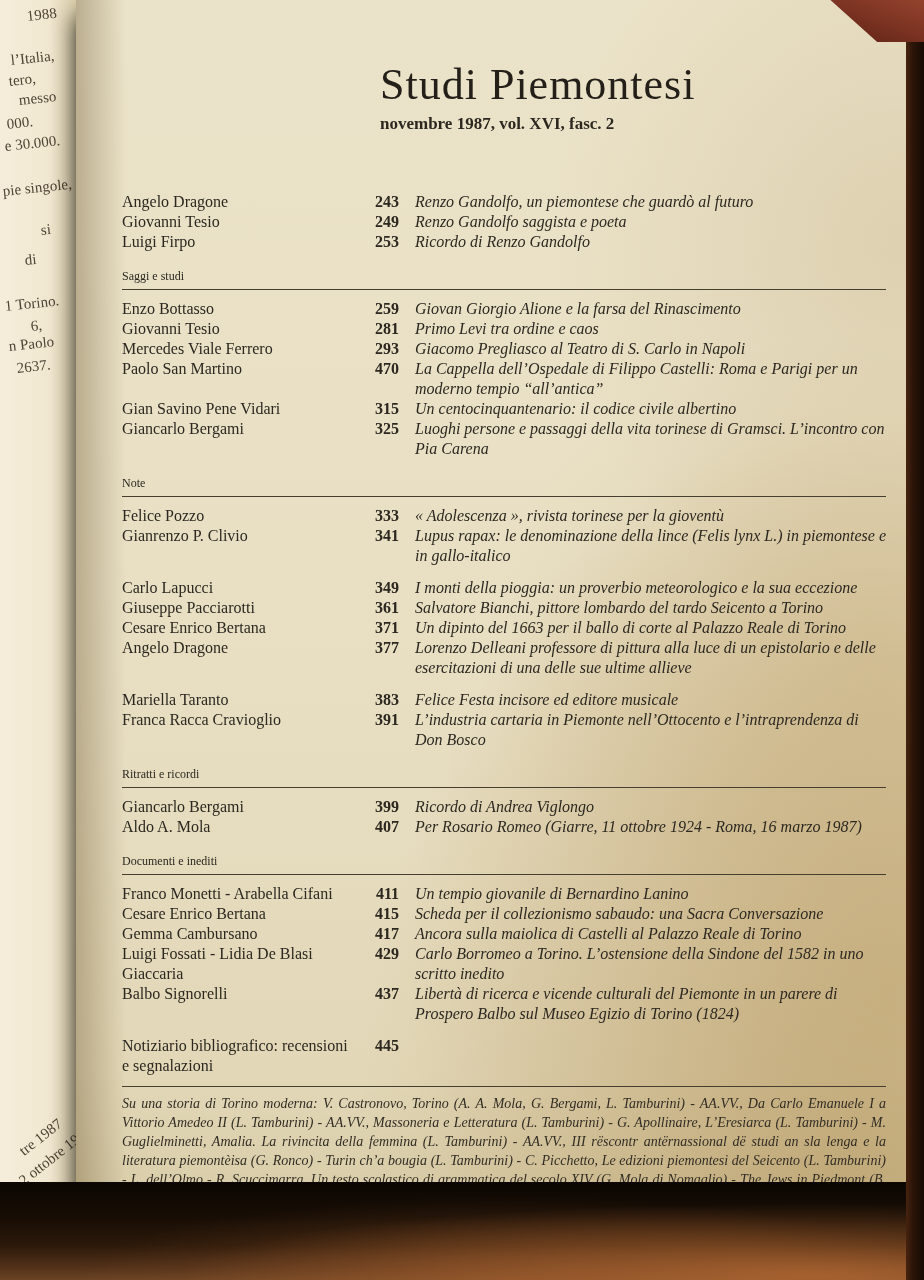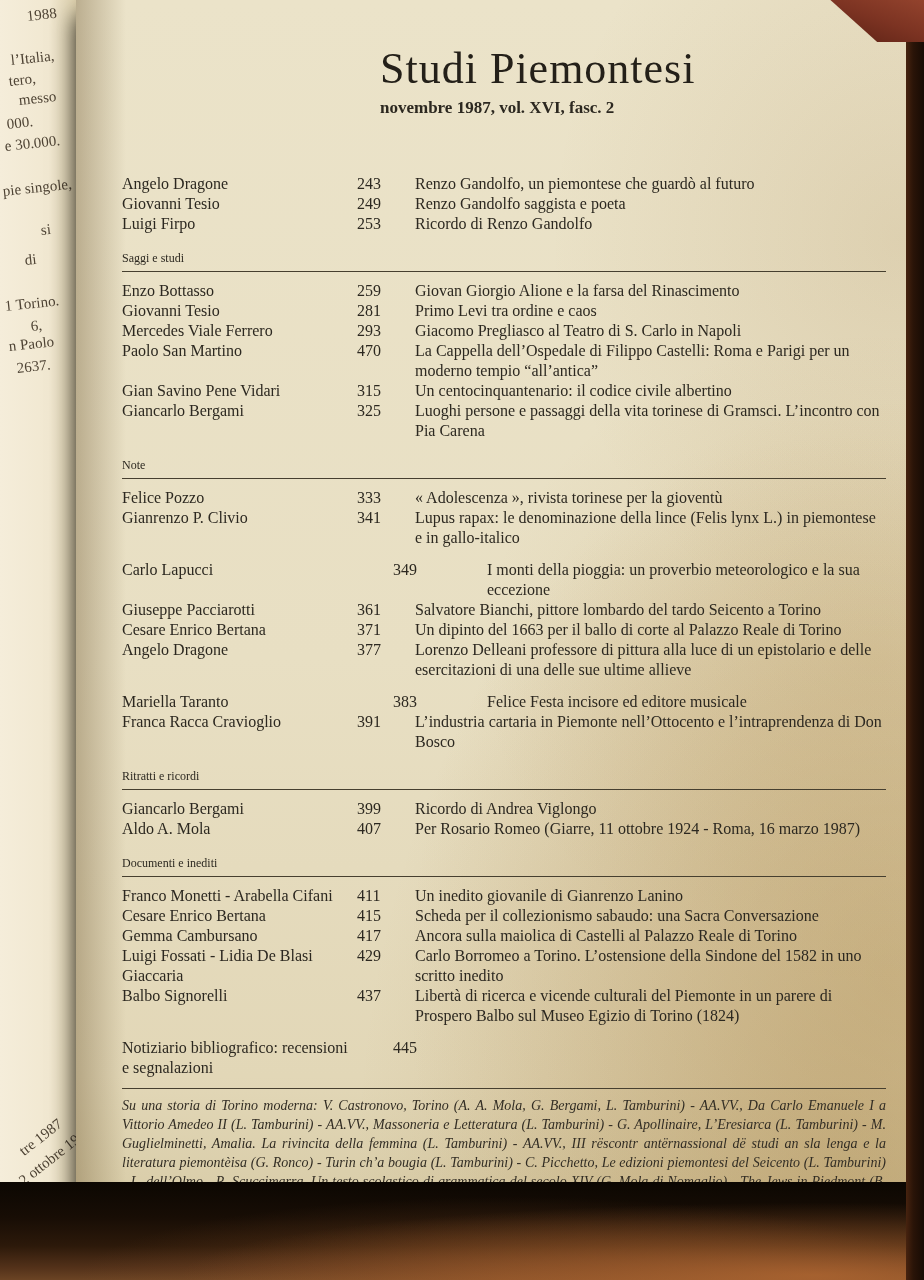--- a/index.html
+++ b/index.html
@@ -43,34 +43,34 @@
       radial-gradient(ellipse at 96% 55%, rgba(168,128,58,.18), rgba(168,128,58,0) 35%),
       radial-gradient(ellipse at 92% 99%, rgba(150,110,48,.28), rgba(150,110,48,0) 45%),
       radial-gradient(ellipse at 99% 20%, rgba(150,110,48,.15), rgba(150,110,48,0) 30%),
       linear-gradient(90deg, rgba(110,88,50,.38) 0%, rgba(110,88,50,0) 6%),
       linear-gradient(180deg,#ebe3c9 0%,#e8dfc3 55%,#e2d7b7 90%,#d9cda9 100%);
     box-shadow:0 16px 22px rgba(0,0,0,.85);
   }
   .content{margin:0 22px 0 46px;}
   .masthead{padding-top:44px;padding-left:258px;height:110px;}
   .journal-title{
-    font-size:44px;line-height:50px;letter-spacing:1px;color:#242019;
+    font-size:44px;line-height:50px;letter-spacing:1px;color:#242019;margin-top:16px;
   }
   .journal-subtitle{font-size:17px;line-height:24px;margin-top:2px;color:#2c2820;font-weight:bold;}
-  .toc{margin-top:20px;}
+  .toc{margin-top:38px;}
   .section-header{
     margin-top:17px;margin-bottom:9px;padding-bottom:5px;
     font-size:12px;border-bottom:1px solid #463f2f;
   }
   .entry{display:flex;align-items:flex-start;font-size:16px;line-height:20px;}
   .entry.align-bottom{align-items:flex-end;}
-  .entry.gap{margin-top:12px;gap:36px;}
+  .entry.gap{margin-top:12px;}
   .col-author{width:235px;flex:0 0 auto;}
-  .col-page{width:42px;flex:0 0 auto;}
-  .col-title{flex:1 1 auto;margin-left:16px;}
+  .col-page{width:42px;flex:0 0 auto;text-align:right;font-weight:bold;}
+  .col-title{flex:1 1 auto;margin-left:16px;font-style:italic;}
   .reviews{
     margin-top:10px;border-top:1px solid #463f2f;border-bottom:1px solid #463f2f;
     padding:7px 0 9px 0;
     font-size:14px;line-height:19px;font-style:italic;text-align:justify;color:#322d24;
   }
 </style>
 </head>
 <body>
 
 <div class="prev-page">
@@ -193,21 +193,21 @@
         </div>
         <div class="entry">
           <div class="col-author">Aldo A. Mola</div>
           <div class="col-page">407</div>
           <div class="col-title">Per Rosario Romeo (Giarre, 11 ottobre 1924 - Roma, 16 marzo 1987)</div>
         </div>
         <div class="section-header">Documenti e inediti</div>
         <div class="entry align-bottom">
           <div class="col-author">Franco Monetti - Arabella Cifani</div>
           <div class="col-page">411</div>
-          <div class="col-title">Un inedito giovanile di Gianrenzo Lanino</div>
+          <div class="col-title">Un tempio giovanile di Bernardino Lanino</div>
         </div>
         <div class="entry">
           <div class="col-author">Cesare Enrico Bertana</div>
           <div class="col-page">415</div>
           <div class="col-title">Scheda per il collezionismo sabaudo: una Sacra Conversazione</div>
         </div>
         <div class="entry">
           <div class="col-author">Gemma Cambursano</div>
           <div class="col-page">417</div>
           <div class="col-title">Ancora sulla maiolica di Castelli al Palazzo Reale di Torino</div>

